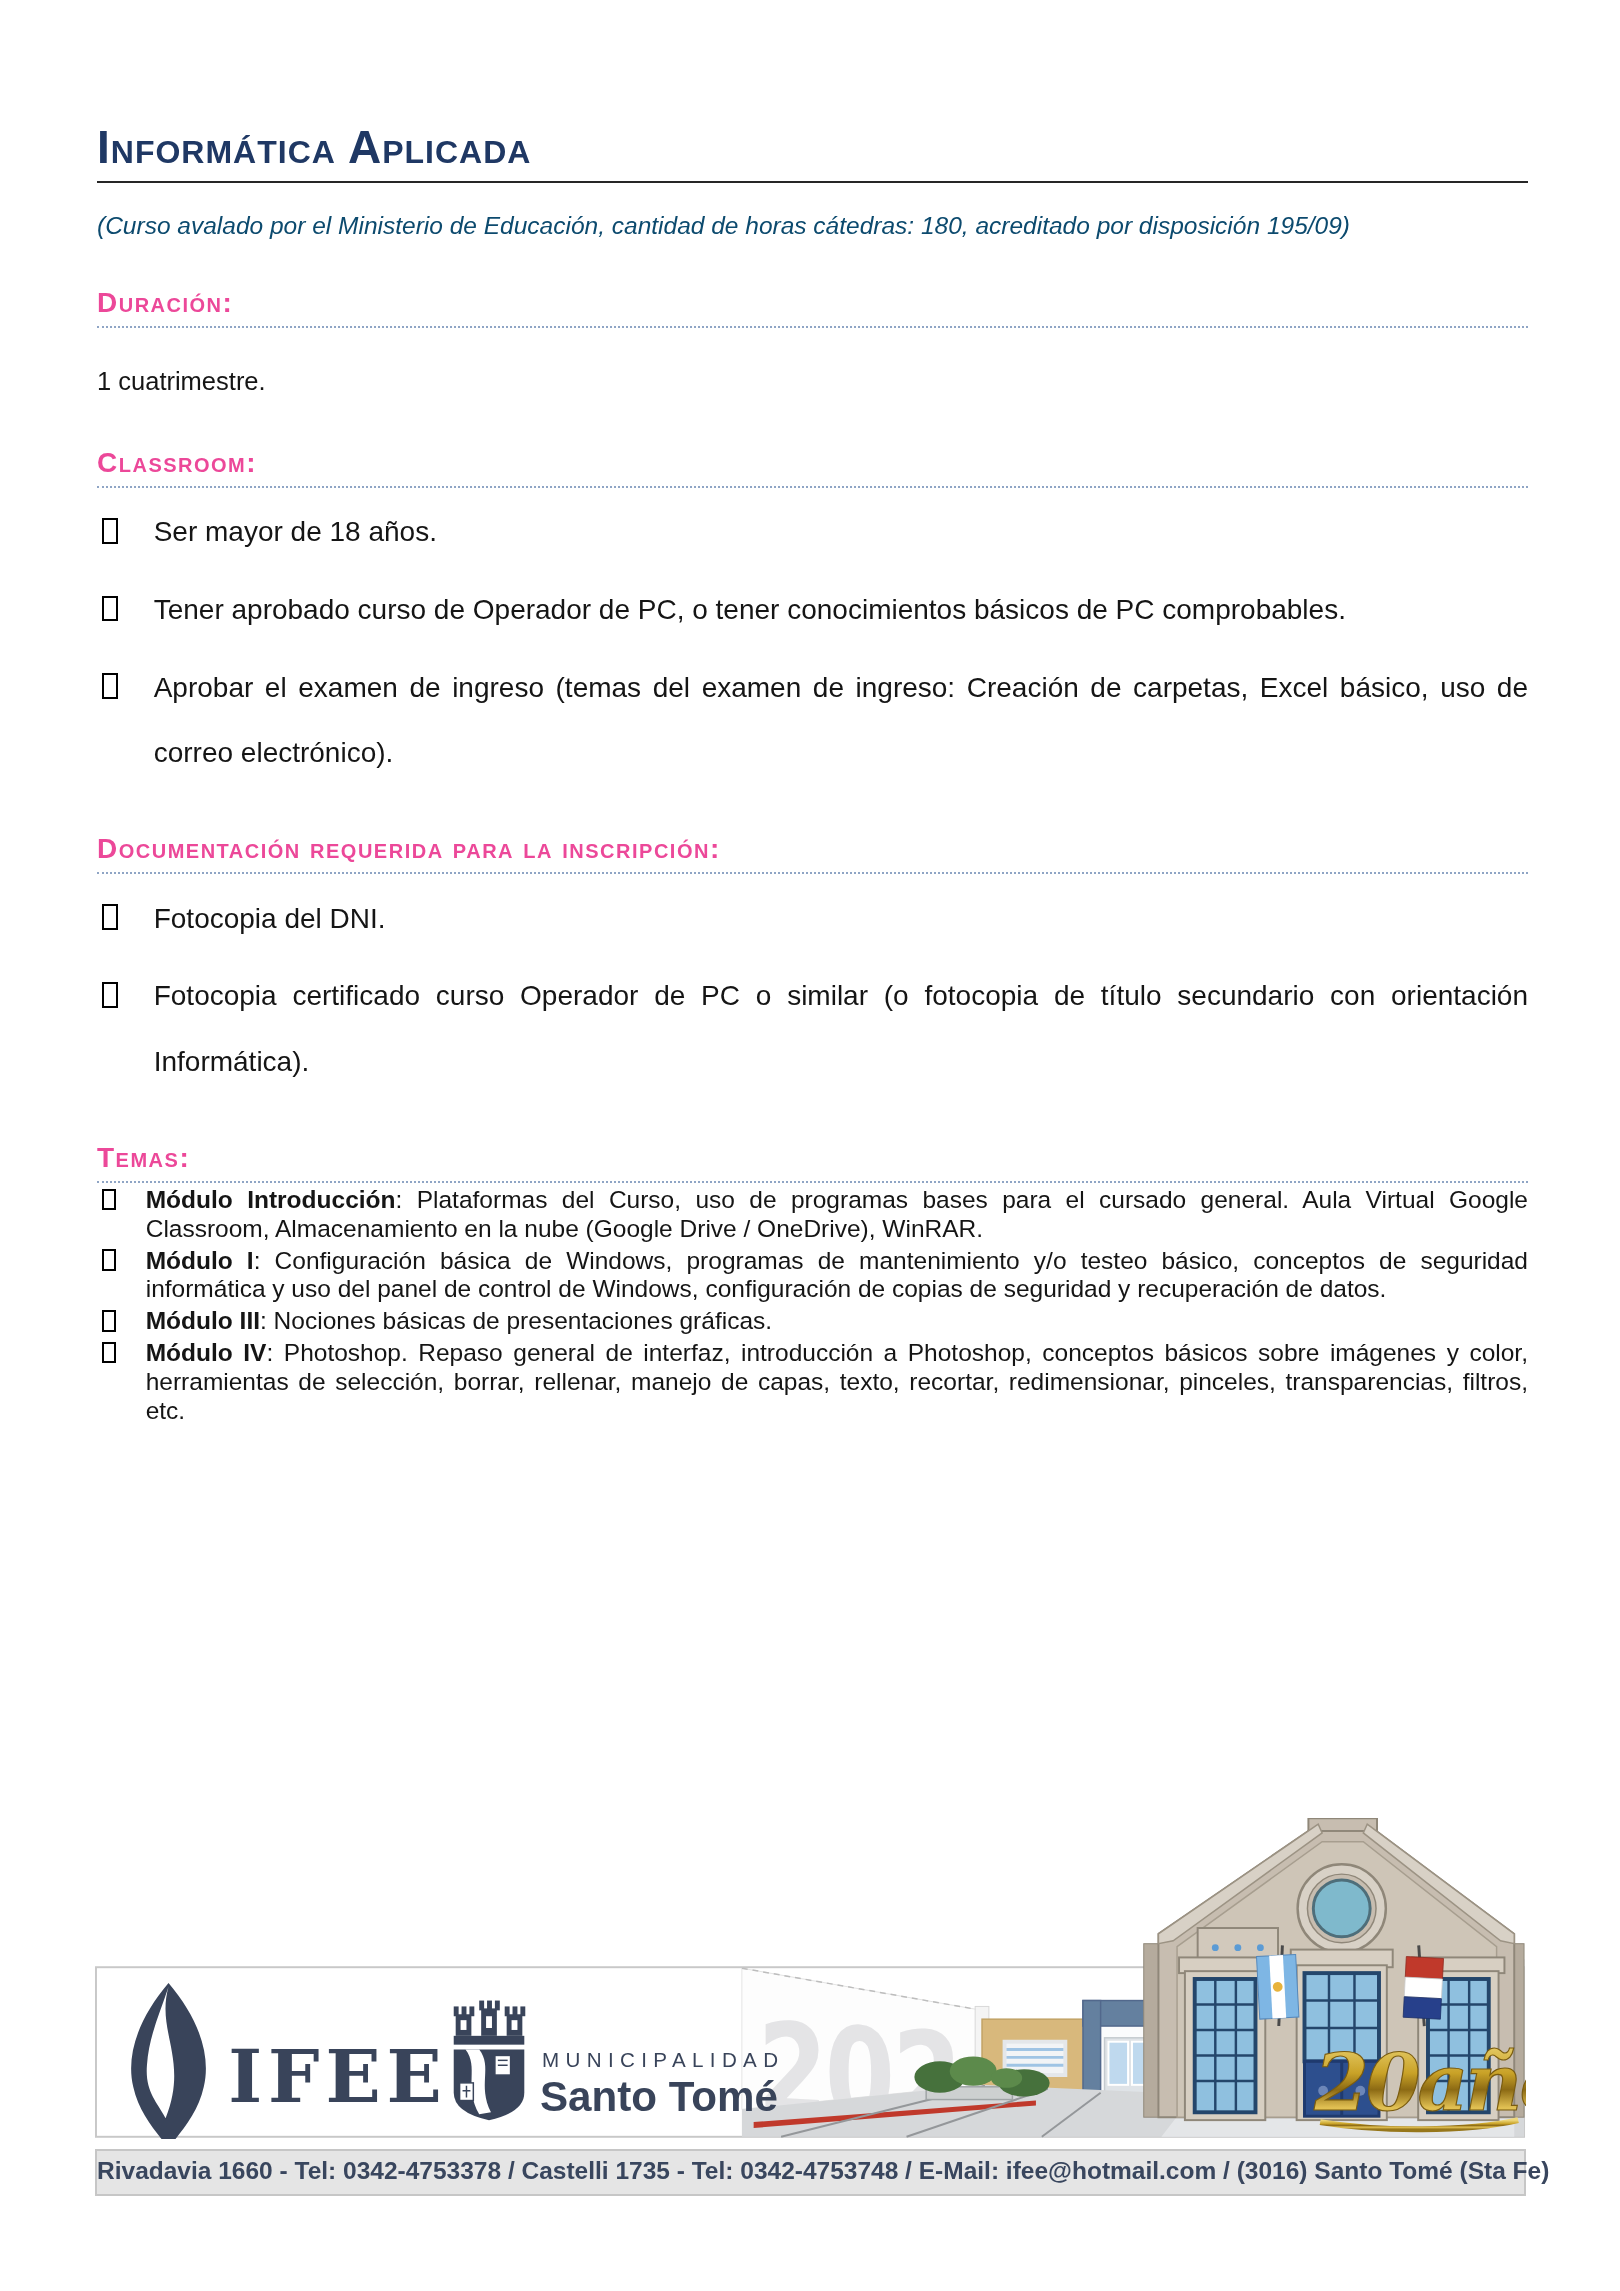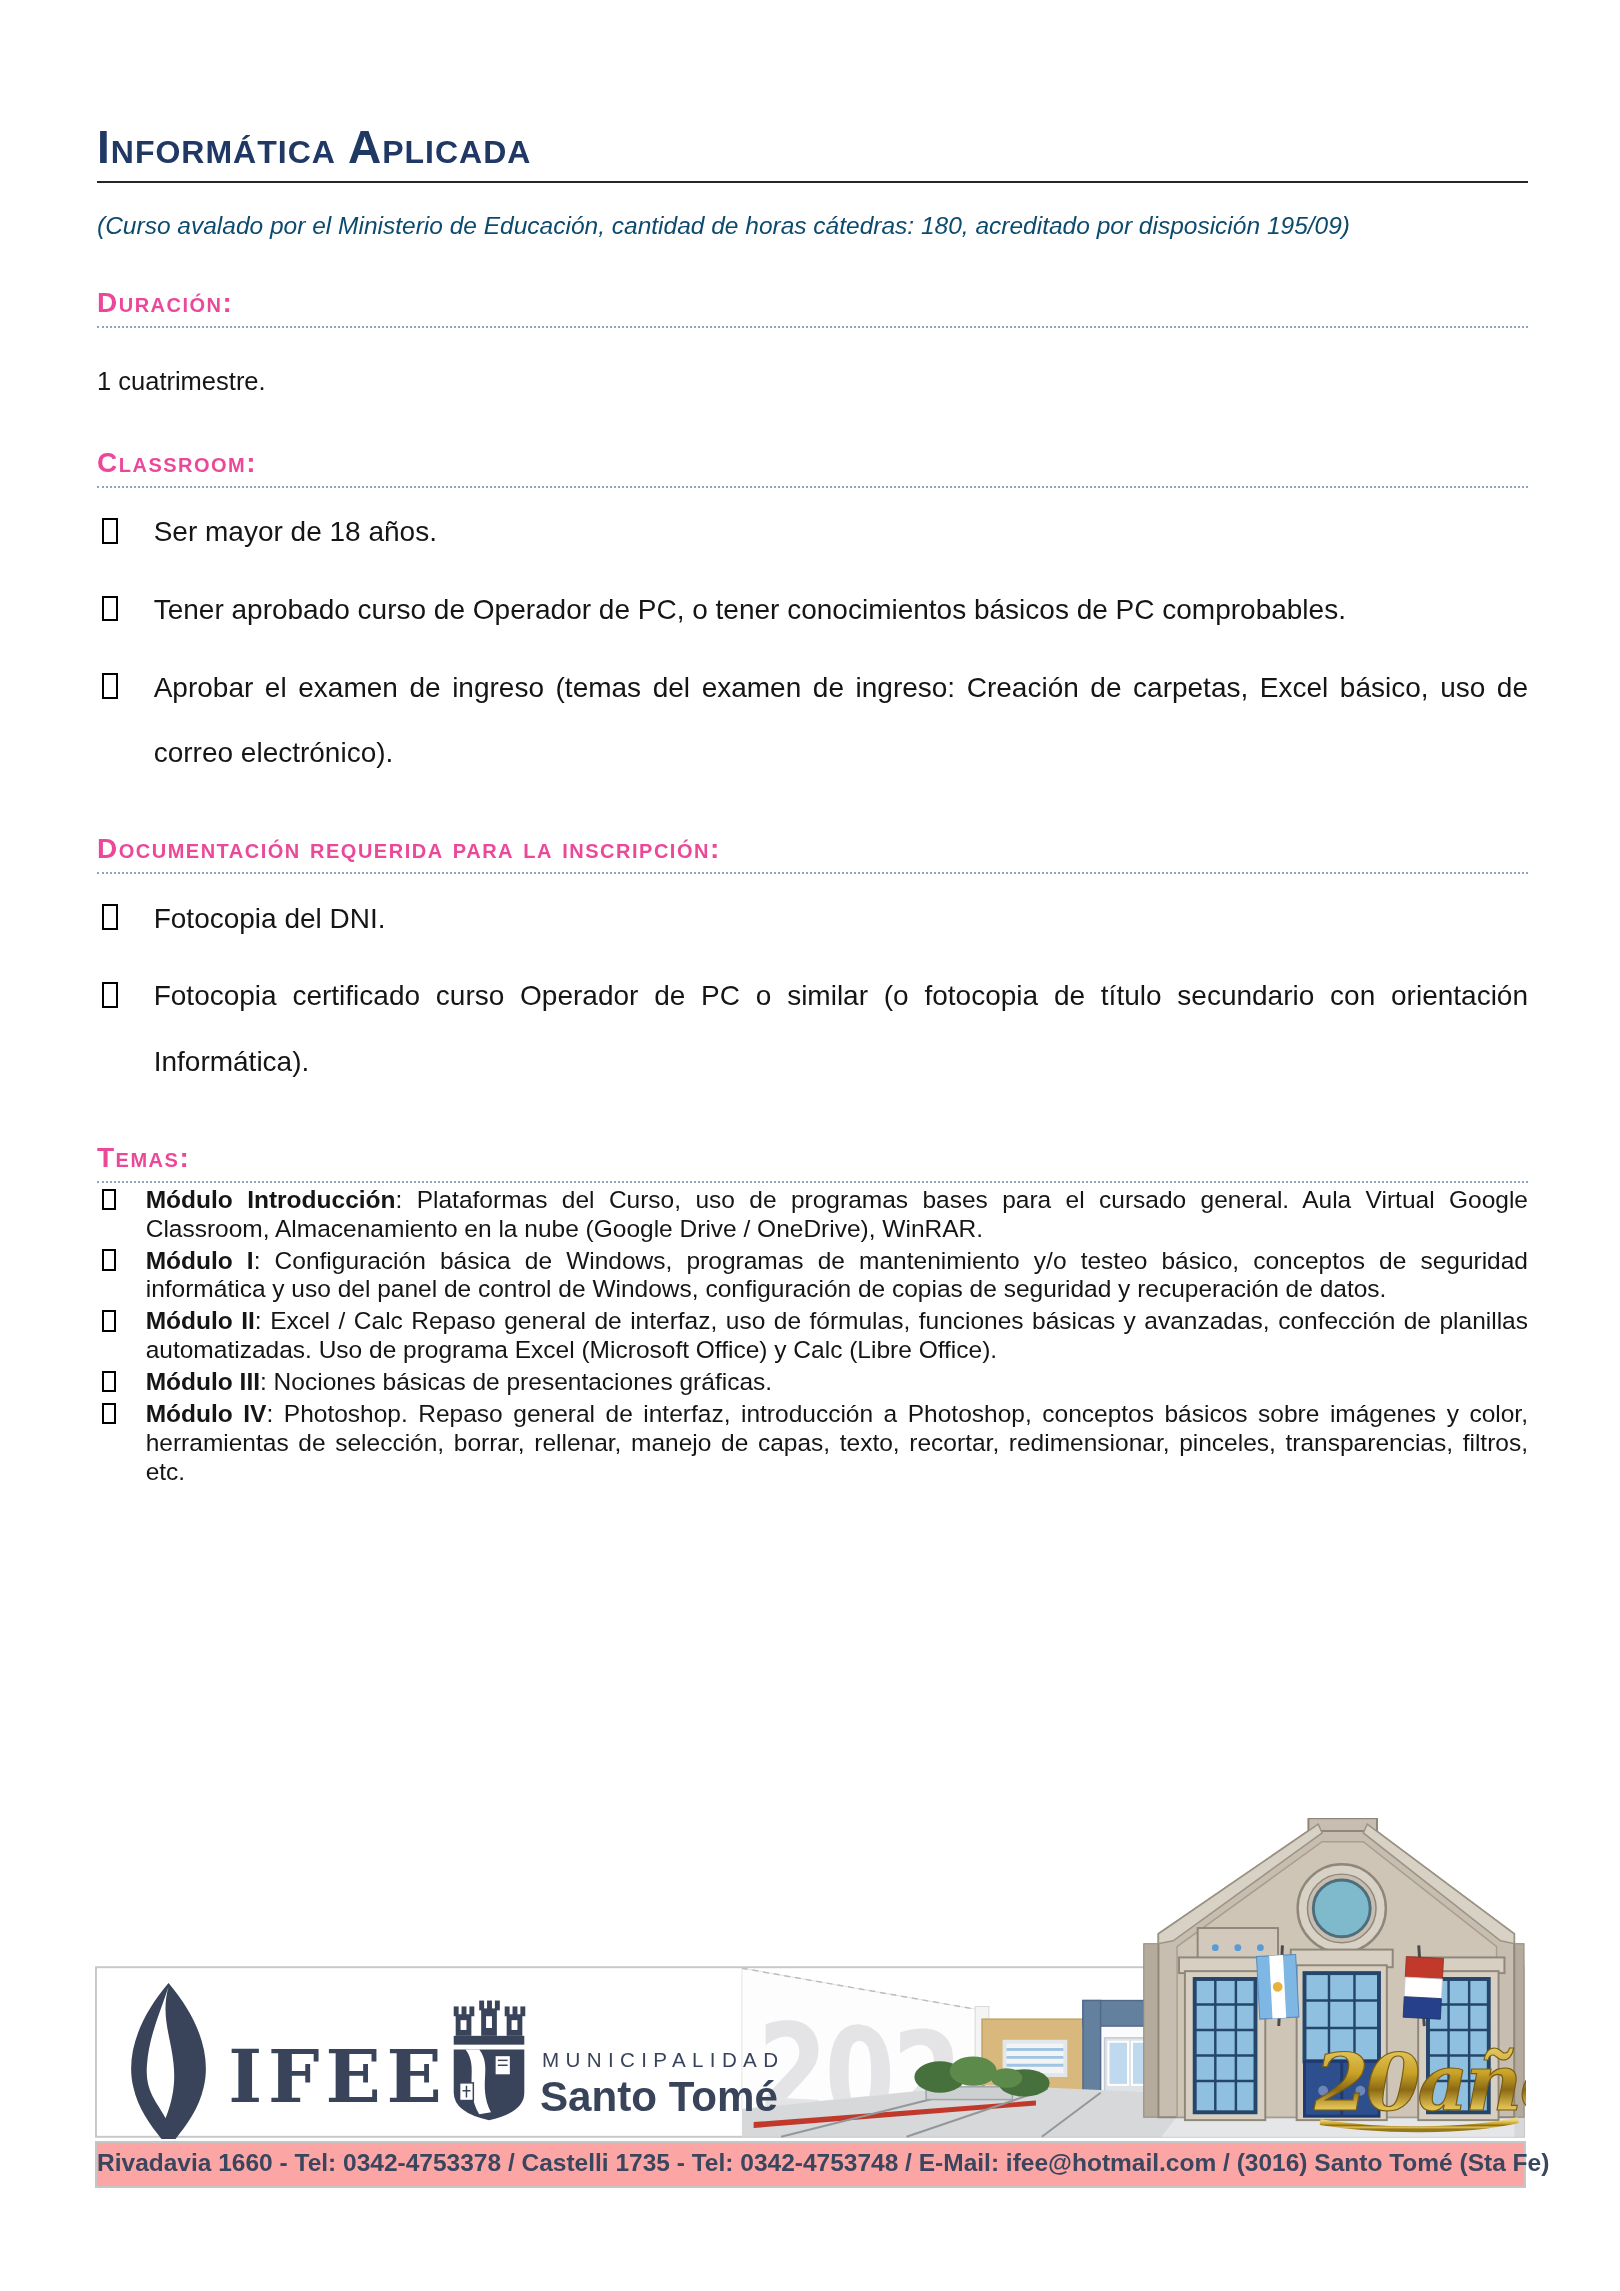--- a/index.html
+++ b/index.html
@@ -30,21 +30,21 @@
   .tofu.sm { width:9.8px; height:17.6px; margin:2.9px 30px 0 4.9px; }
   .b-item .txt, .m-item .txt { flex:1 1 auto; }
 
   .m-item { display:flex; margin-top:2.9px; font-size:24.5px; line-height:1.18; text-align:justify; }
   .m-item:first-of-type { margin-top:21.6px; }
   .m-item b { font-weight:bold; }
 
   .footer { position:absolute; left:95px; top:1818px; width:1431px; }
   .footer-art { display:block; }
   .contact-bar {
-    margin-top:2px; border:2px solid #C6C6C6; background:#fca5a5; box-sizing:border-box;
+    margin-top:10px; border:2px solid #C6C6C6; background:#e5e5e5; box-sizing:border-box;
     width:1431px; text-align:center; font-weight:bold; color:#39465E;
     font-size:24.5px; padding:5.9px 0 8.8px 0; white-space:nowrap; letter-spacing:0px;
   }
 </style>
 </head>
 <body>
 
 <div class="page">
   <div class="content">
 
@@ -85,24 +85,20 @@
         </section>
         <section class="doc-section">
           <div class="sec-heading">Temas:</div>
           <div class="m-item">
             <span class="tofu sm"></span>
             <div class="txt"><b>Módulo Introducción</b><span>: Plataformas del Curso, uso de programas bases para el cursado general. Aula Virtual Google Classroom, Almacenamiento en la nube (Google Drive / OneDrive), WinRAR.</span></div>
           </div>
           <div class="m-item">
             <span class="tofu sm"></span>
             <div class="txt"><b>Módulo I</b><span>: Configuración básica de Windows, programas de mantenimiento y/o testeo básico, conceptos de seguridad informática y uso del panel de control de Windows, configuración de copias de seguridad y recuperación de datos.</span></div>
-          </div>
-          <div class="m-item">
-            <span class="tofu sm"></span>
-            <div class="txt"><b>Módulo II</b><span>: Excel / Calc Repaso general de interfaz, uso de fórmulas, funciones básicas y avanzadas, confección de planillas automatizadas. Uso de programa Excel (Microsoft Office) y Calc (Libre Office).</span></div>
           </div>
           <div class="m-item">
             <span class="tofu sm"></span>
             <div class="txt"><b>Módulo III</b><span>: Nociones básicas de presentaciones gráficas.</span></div>
           </div>
           <div class="m-item">
             <span class="tofu sm"></span>
             <div class="txt"><b>Módulo IV</b><span>: Photoshop. Repaso general de interfaz, introducción a Photoshop, conceptos básicos sobre imágenes y color, herramientas de selección, borrar, rellenar, manejo de capas, texto, recortar, redimensionar, pinceles, transparencias, filtros, etc.</span></div>
           </div>
         </section>

